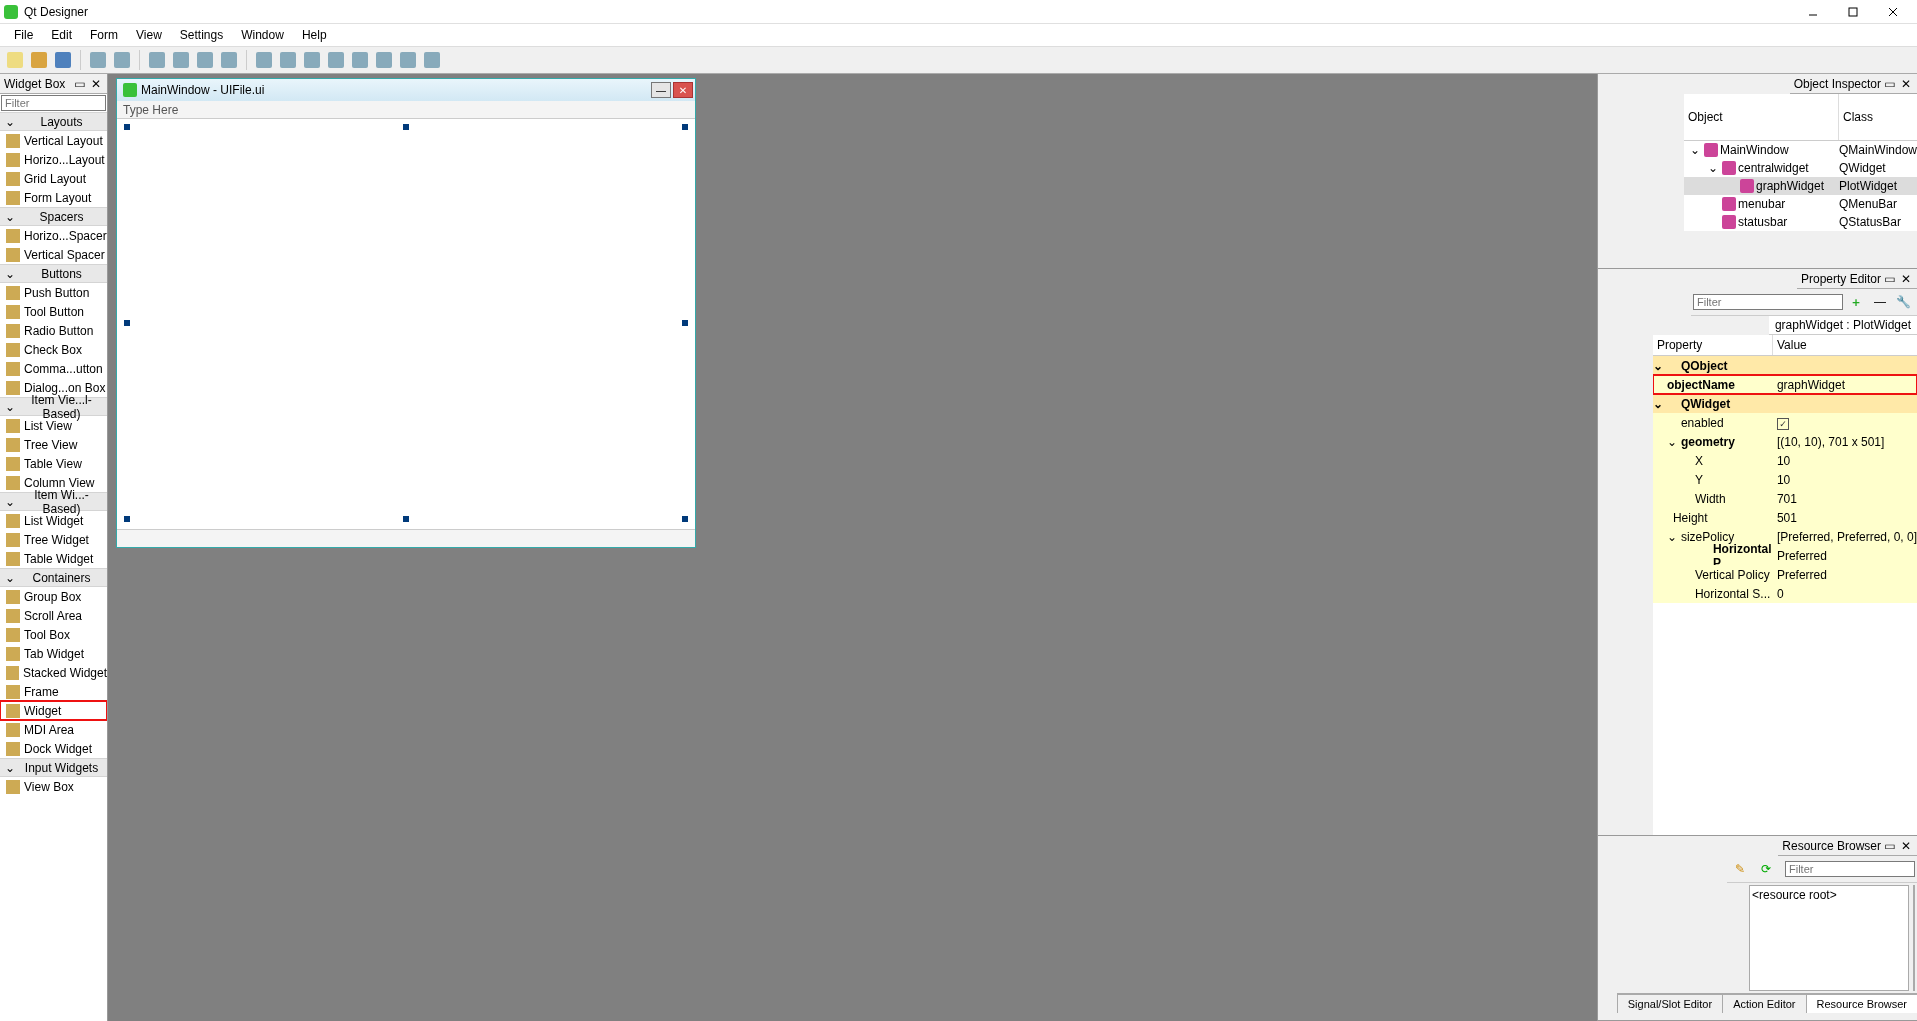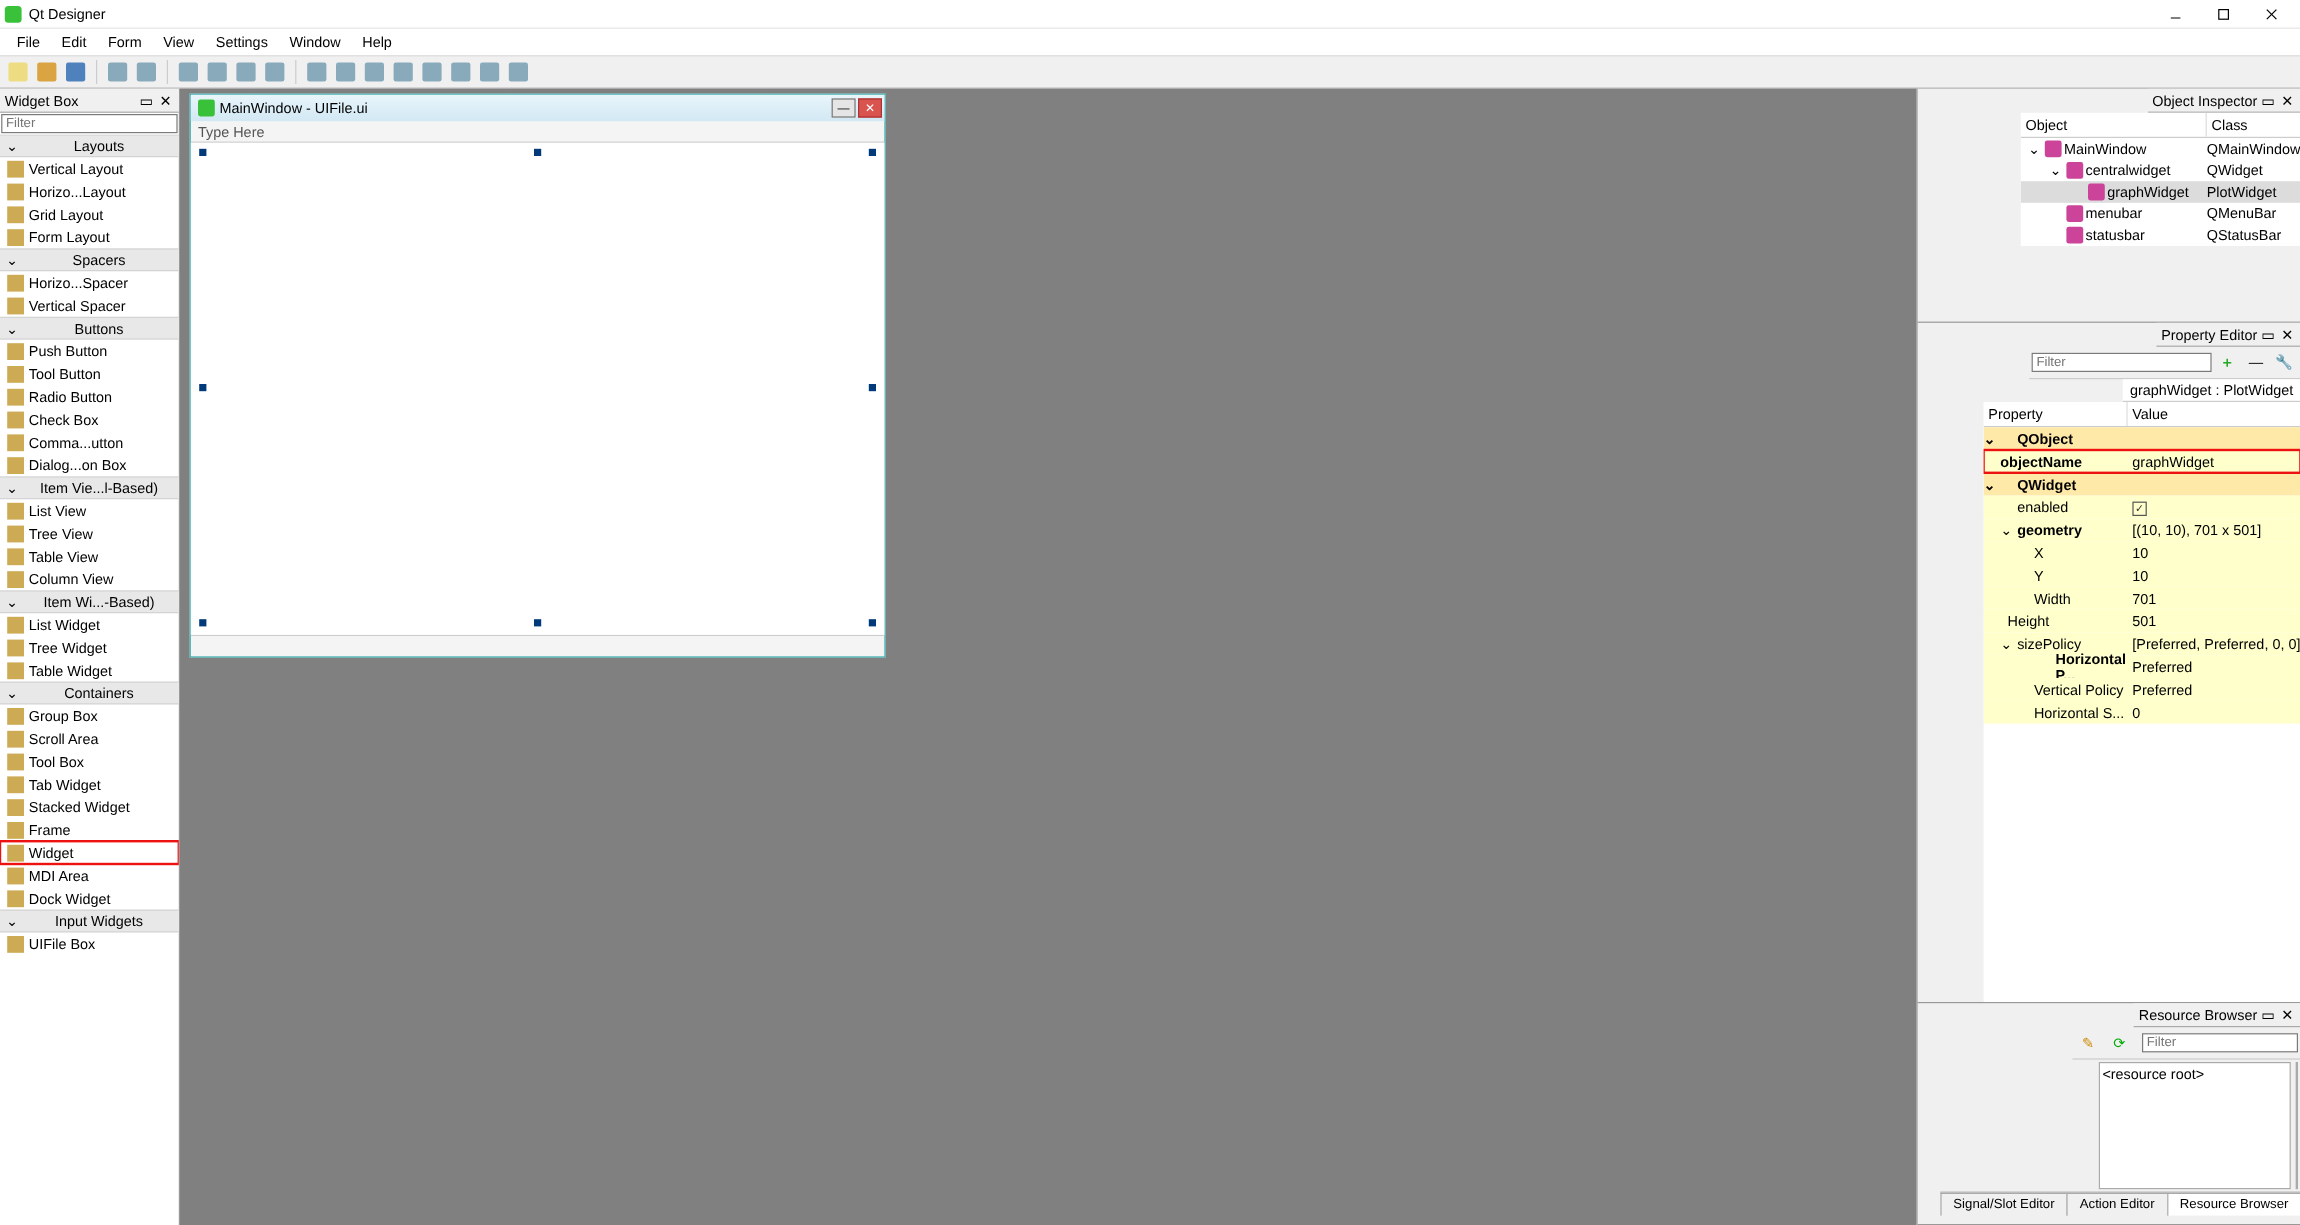--- a/index.html
+++ b/index.html
@@ -15,21 +15,21 @@
 .menubar { display: flex; align-items: center; height: 22px; padding: 0 6px; background: #fff; gap: 2px;}
 .menubar .menu-item { padding: 2px 8px; }
 
 .toolbar { display: flex; align-items: center; height: 28px; padding: 2px 4px; border-top:1px solid #ddd; border-bottom:1px solid #aaa; gap:2px; background:#f0f0f0;}
 .tool-btn { width:22px; height:22px; display:flex; align-items:center; justify-content:center; border:1px solid transparent;}
 .tool-btn img,.tool-btn span{width:16px;height:16px;}
 .tb-sep { width:1px; height:20px; background:#ccc; margin:0 4px;}
 
 .main-area { display:flex; height:calc(100% - 24px - 22px - 28px); }
 
-.left-panel { width:150px; display:flex; flex-direction:column; border-right:1px solid #999; background:#fff;}
+.left-panel { width:108px; display:flex; flex-direction:column; border-right:1px solid #999; background:#fff;}
 .panel-header { display:flex; align-items:center; height:20px; background:#f0f0f0; border-bottom:1px solid #aaa; padding:0 4px; font-size:12px;}
 .panel-header .title{flex:1;}
 .panel-header .ctrl{width:14px;height:14px;display:flex;align-items:center;justify-content:center;margin-left:2px;}
 .left-filter { border:1px solid #7a7a7a; margin:1px; padding:1px 3px; font-size:11px;}
 .wb-list { flex:1; overflow-y:auto; overflow-x:hidden;}
 .wb-cat { display:flex; align-items:center; height:19px; background:#e8e8e8; border-top:1px solid #d4d4d4; border-bottom:1px solid #d4d4d4; padding-left:4px;}
 .wb-cat .chev{width:12px;text-align:center;}
 .wb-cat .lbl{flex:1;text-align:center;}
 .wb-item { display:flex; align-items:center; height:19px; padding-left:6px; gap:4px; white-space:nowrap;}
 .wb-item .icon{width:14px;height:14px;display:inline-flex;align-items:center;justify-content:center;}
@@ -48,21 +48,21 @@
 .sel-rect{position:absolute;left:10px;top:8px;right:10px;bottom:10px;}
 .handle{position:absolute;width:6px;height:6px;background:#003a7a;}
 .form-status{height:18px;border-top:1px solid #ccc;}
 
 .right-panel { width:320px; display:flex; flex-direction:column; border-left:1px solid #999; background:#f0f0f0;}
 .sub-panel{display:flex;flex-direction:column;border-bottom:1px solid #999;align-items:flex-end;}
 .sub-body{background:#fff;overflow:auto;}
 
 .obj-tree{font-size:12px;}
 .obj-header{display:flex;border-bottom:1px solid #ccc;background:#fff;}
-.obj-header div{padding:3px 4px;}
+.obj-header div{padding:16px 4px;}
 .obj-col1{width:155px;border-right:1px solid #ddd;}
 .obj-row{display:flex;align-items:center;height:18px;}
 .obj-row.sel{background:#dcdcdc;}
 .obj-row .c1{width:155px;display:flex;align-items:center;gap:2px;}
 .obj-row .c2{flex:1;}
 .tree-icon{width:14px;height:14px;}
 
 .prop-toolbar{display:flex;align-items:center;gap:2px;padding:2px;border-bottom:1px solid #ccc;}
 .prop-filter{flex:1;border:1px solid #7a7a7a;padding:1px 3px;font-size:11px;}
 .prop-scope{padding:2px 6px;border-bottom:1px solid #ccc;background:#fff;}
@@ -329,21 +329,21 @@
         <div class="wb-item">
           <span class="icon" style="background: rgb(184, 134, 11); opacity: 0.7;"></span>
           <span>Dock Widget</span>
         </div>
         <div class="wb-cat">
           <span class="chev">⌄</span>
           <span class="lbl">Input Widgets</span>
         </div>
         <div class="wb-item">
           <span class="icon" style="background: rgb(184, 134, 11); opacity: 0.7;"></span>
-          <span>UIFile Box</span>
+          <span>View Box</span>
         </div>
       </div>
   </div>
 
   <div class="center-panel">
     <div class="form-window">
       <div class="form-titlebar">
         <span class="flogo"></span>
         <span class="ftitle">MainWindow - UIFile.ui</span>
         <span class="fbtn">—</span>

